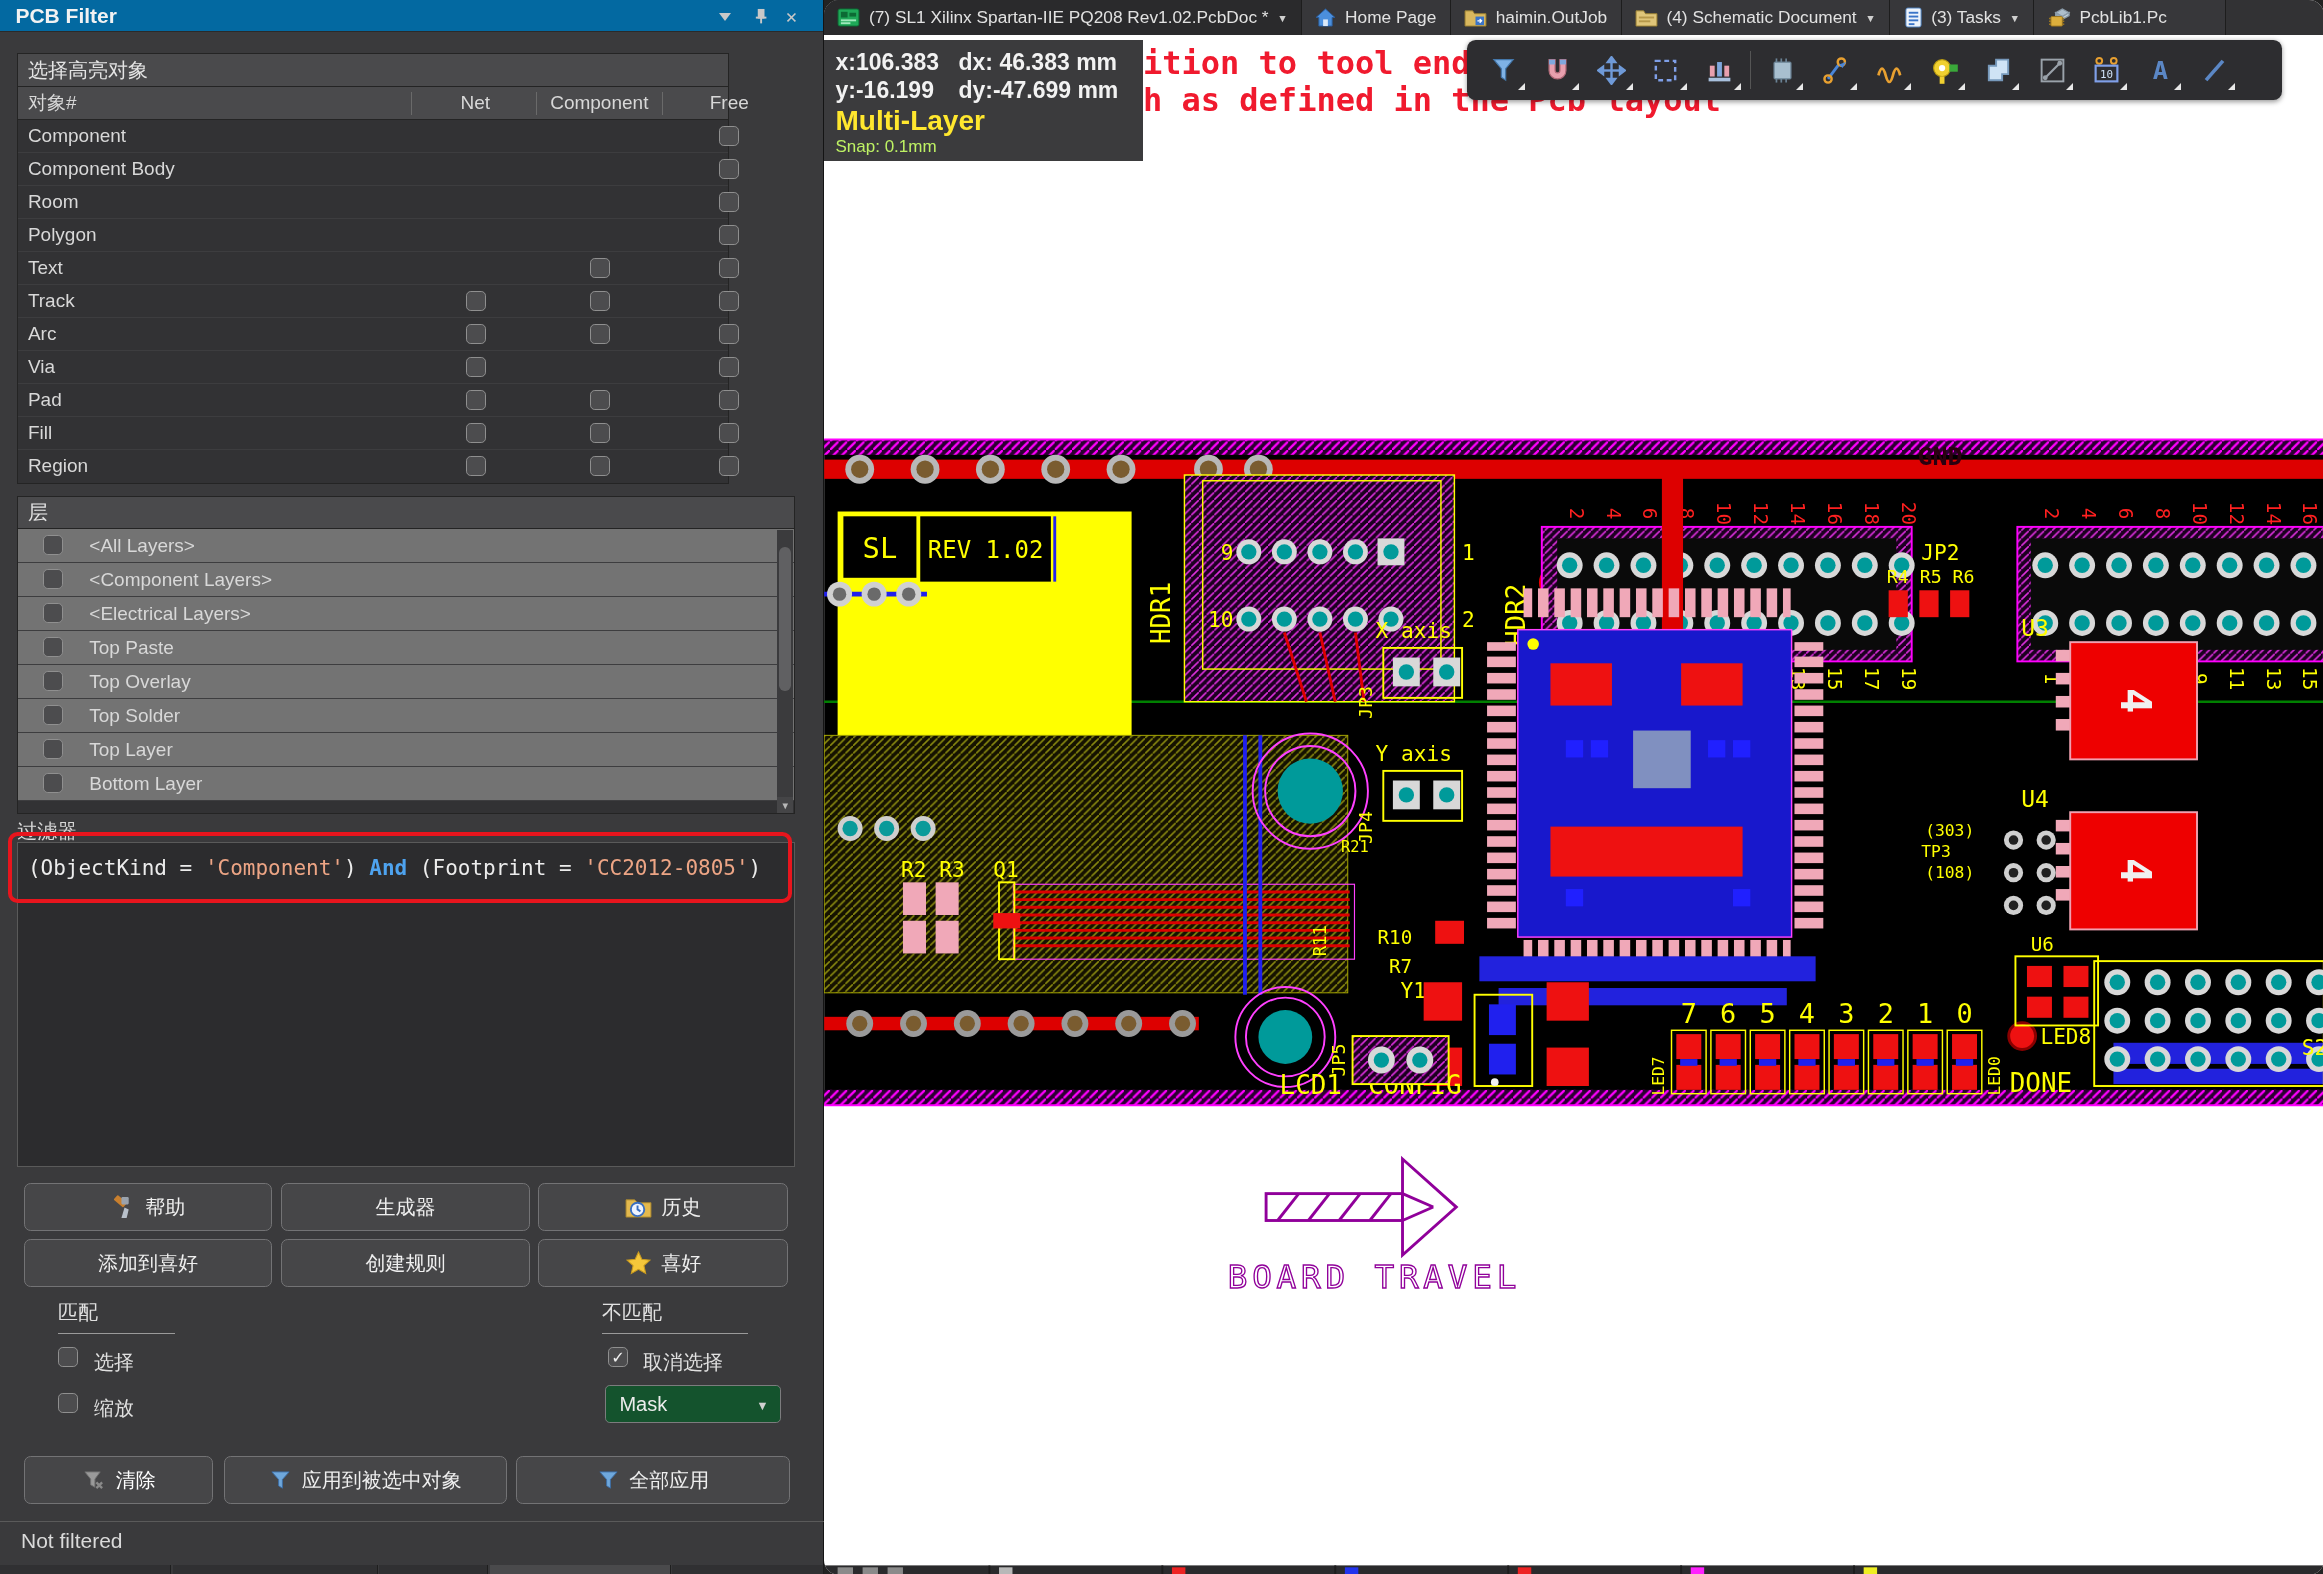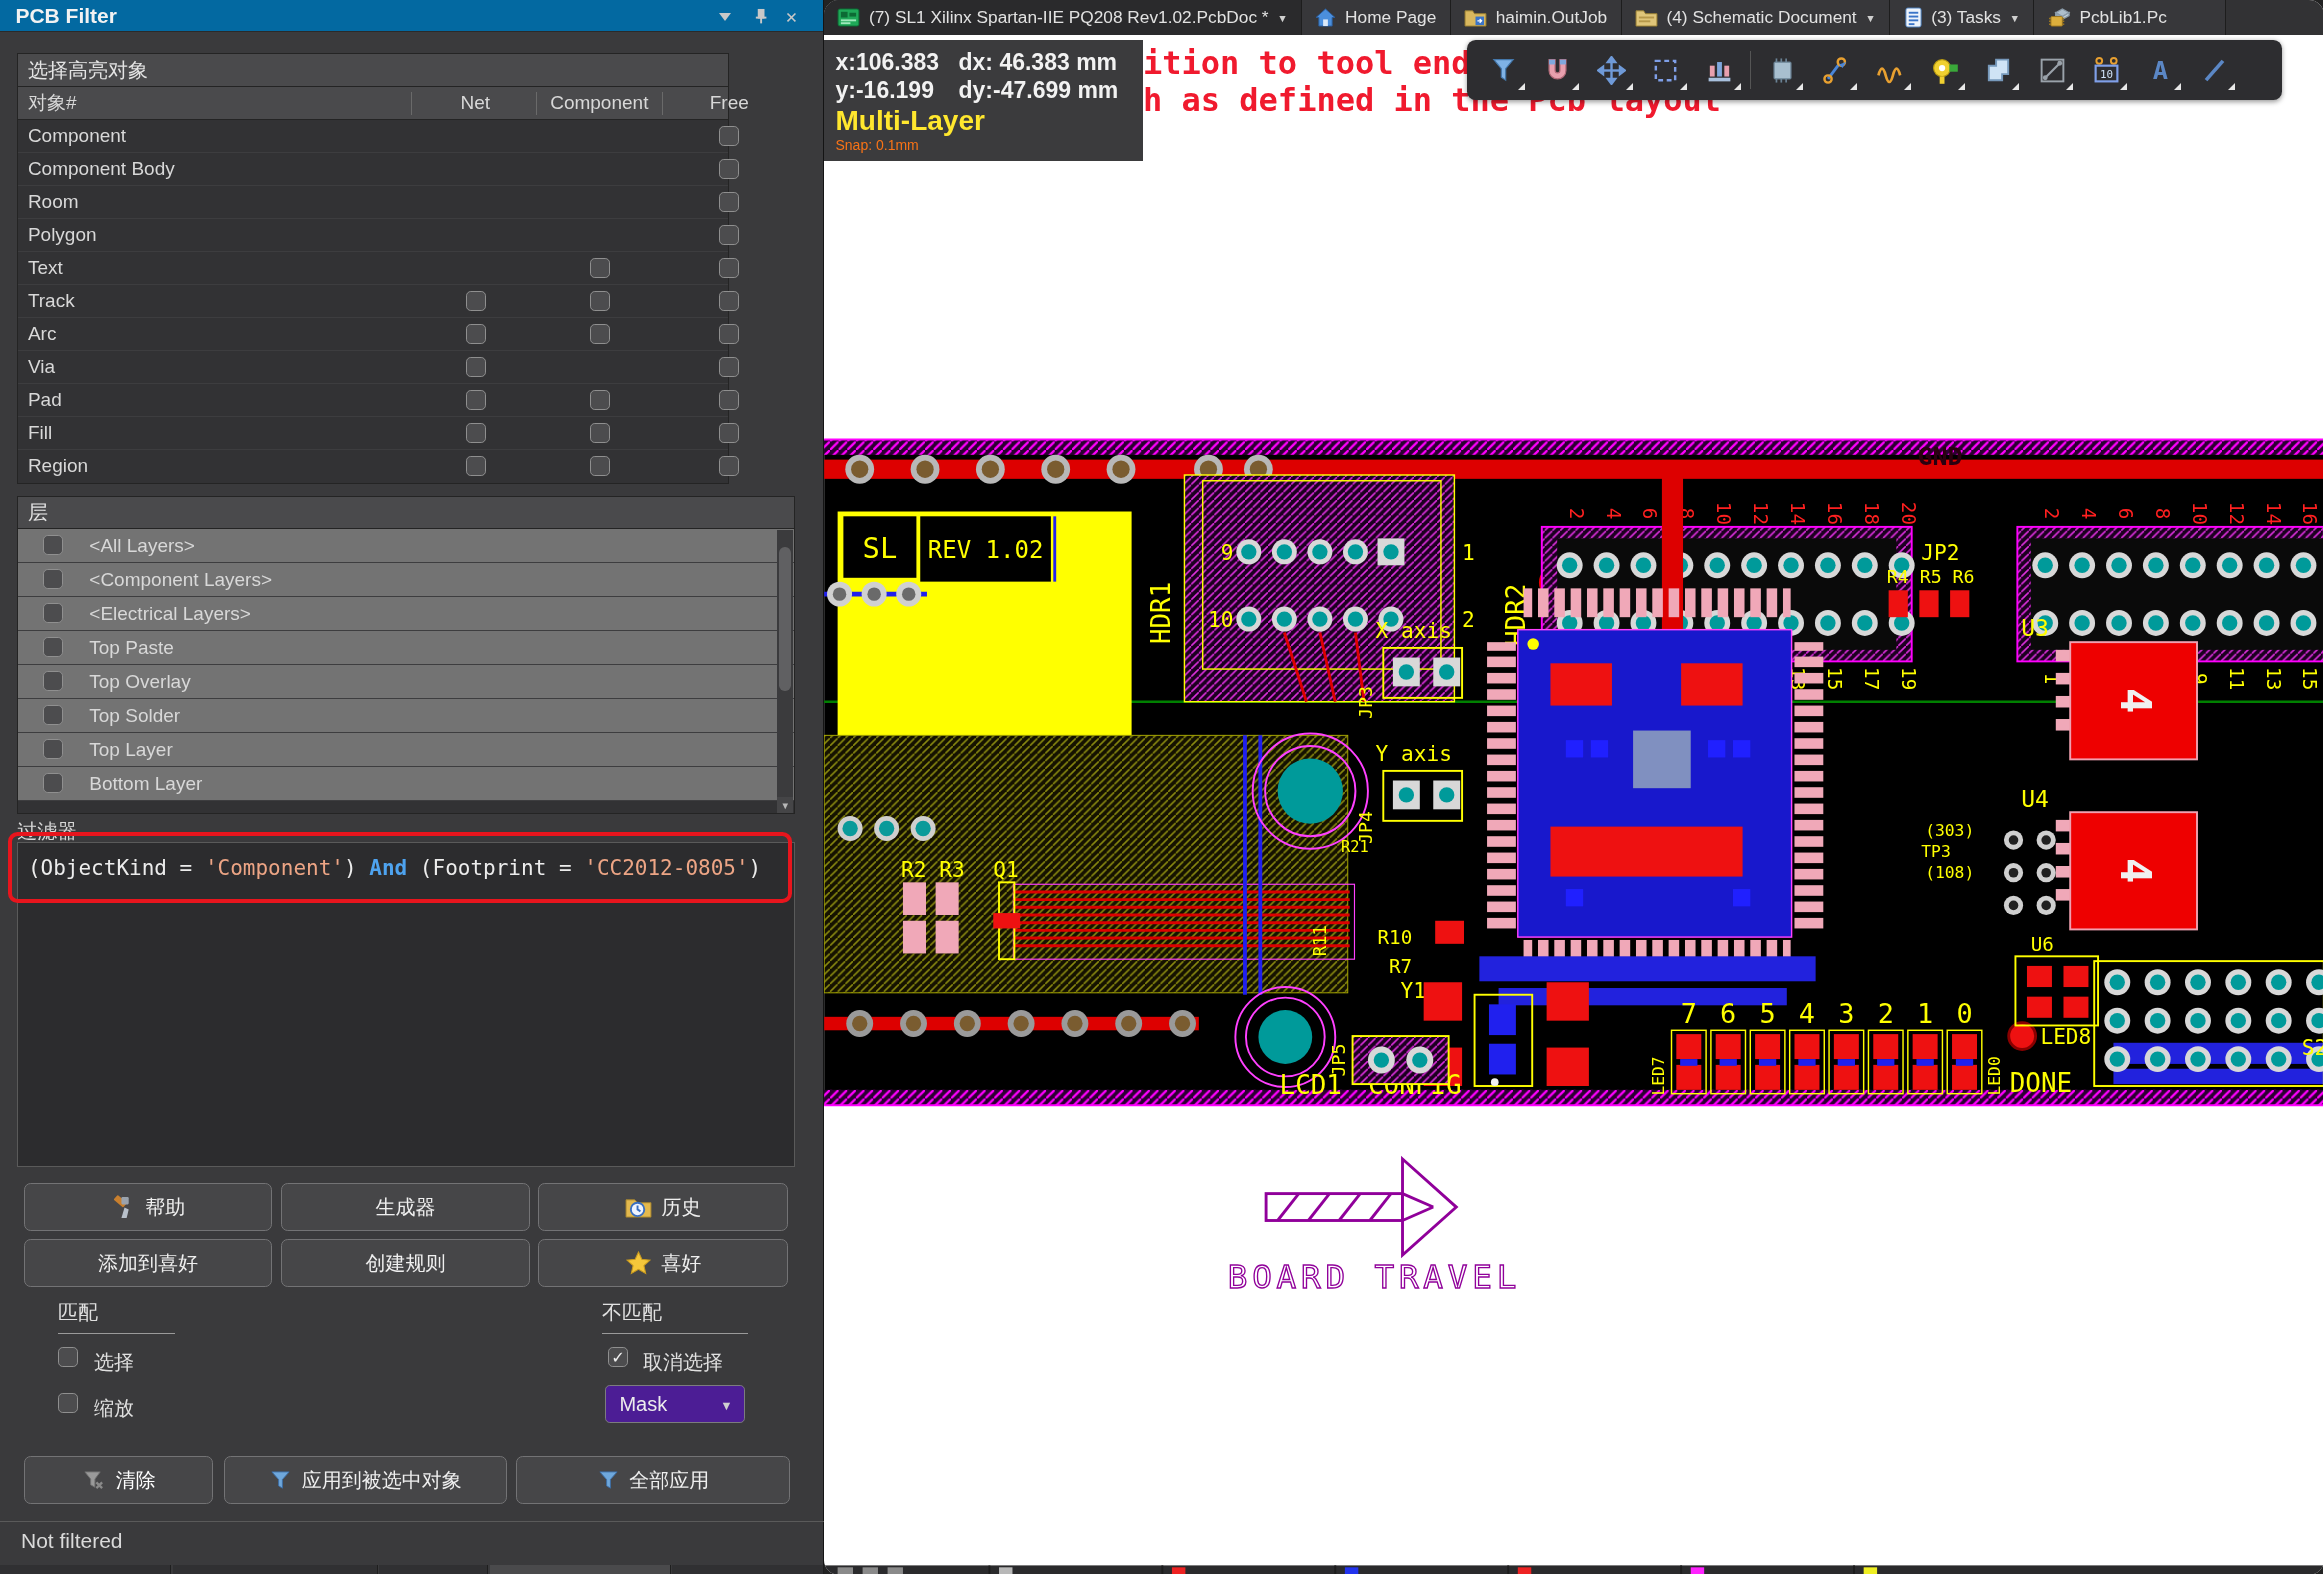--- a/index.html
+++ b/index.html
@@ -55,42 +55,42 @@
   .expr-box .keyword { color:#4ea3ef; font-weight:bold; }
   .red-box { position:absolute; left:7.7px; top:832px; width:784px; height:71px;
              border:4.8px solid #e8151d; border-radius:9.6px; pointer-events:none; z-index:5; }
 
   .pbtn { position:absolute; height:48px; background:#464648; border:1px solid #737375;
           border-radius:6.7px; color:#efefef; font-size:20px; display:flex;
           align-items:center; justify-content:center; gap:9.6px; }
   .pbtn.disabled { color:#ffffff; }
   .sec-label { position:absolute; font-size:20px; color:#e0e0e0; }
   .uline { position:absolute; height:1px; background:#9a9a9a; }
-  .mask-dd { position:absolute; left:605px; top:1385px; width:140px; height:38px; background:#4c1d95;
+  .mask-dd { position:absolute; left:605px; top:1385px; width:176px; height:38px; background:#14532d;
              border:1px solid #7c7c7e; border-radius:4.8px; font-size:20px; color:#ececec;
              line-height:37px; padding-left:13.4px; }
   .mask-dd .dar { position:absolute; right:11.5px; top:1.9px; font-size:12.5px; color:#d0d0d0; }
   .statussep { position:absolute; left:0; top:1521px; width:824px; height:1px; background:#5a5a5a; }
   .statustxt { position:absolute; left:21px; top:1529px; font-size:21px; color:#dadada; }
   .strip-seg { position:absolute; top:1565px; height:9.6px; background:#303032; border-right:1.9px solid #1e1e1e; }
 
   
   #canvas { position:absolute; left:824px; top:0; width:1500px; height:1575px; background:#ffffff; overflow:hidden;border-radius:15px; }
   .tabbar { position:absolute; left:0; top:0; width:100%; height:35px; background:#323234;
             display:flex; z-index:6; overflow:hidden; }
   .tab { display:flex; align-items:center; gap:8.6px; padding:0 13.4px; font-size:17.3px; color:#e2e2e2;
          border-right:1px solid #1d1d1d; white-space:nowrap; background:#37373a; }
   .tab.active { background:#2a2a2c; }
   .tab .dar { font-size:10.6px; color:#cfcfcf; }
   .hud { position:absolute; left:0; top:40px; width:319px; height:121px; background:rgba(44,44,46,0.93);
          z-index:3; padding:7.7px 11.5px; color:#f2f2f2; }
   .hud .crow { display:flex; font-size:23px; font-weight:bold; line-height:28px; }
   .hud .cl { width:123px; }
   .hud .mlayer { font-size:28px; font-weight:bold; color:#ffe72e; line-height:33px; }
-  .hud .snap { font-size:14px; color:#f97316; }
+  .hud .snap { font-size:17px; color:#bef264; }
   .redtext { position:absolute; z-index:2; font-family:"DejaVu Sans Mono", monospace;
              font-weight:bold; font-size:32px; color:#f01a2e; white-space:nowrap; }
   .fl-toolbar { position:absolute; left:643px; top:40px; width:815px; height:60px; background:#2d2d30;
                 border-radius:8.6px; z-index:5; display:flex; align-items:center; padding:0 9.6px;
                 box-shadow:0 1.9px 5.8px rgba(0,0,0,.4); }
   .tbi { position:relative; width:54px; height:44px; display:flex; align-items:center; justify-content:center; }
   .tbi::after { content:""; position:absolute; right:5.8px; bottom:1.9px; width:0; height:0;
                 border-left:7.7px solid transparent; border-bottom:7.7px solid #e8e8e8; }
   .tbdiv { width:1px; height:38px; background:#555; margin:0 3.8px; }
   svg text { font-family:"DejaVu Sans Mono", monospace; }

